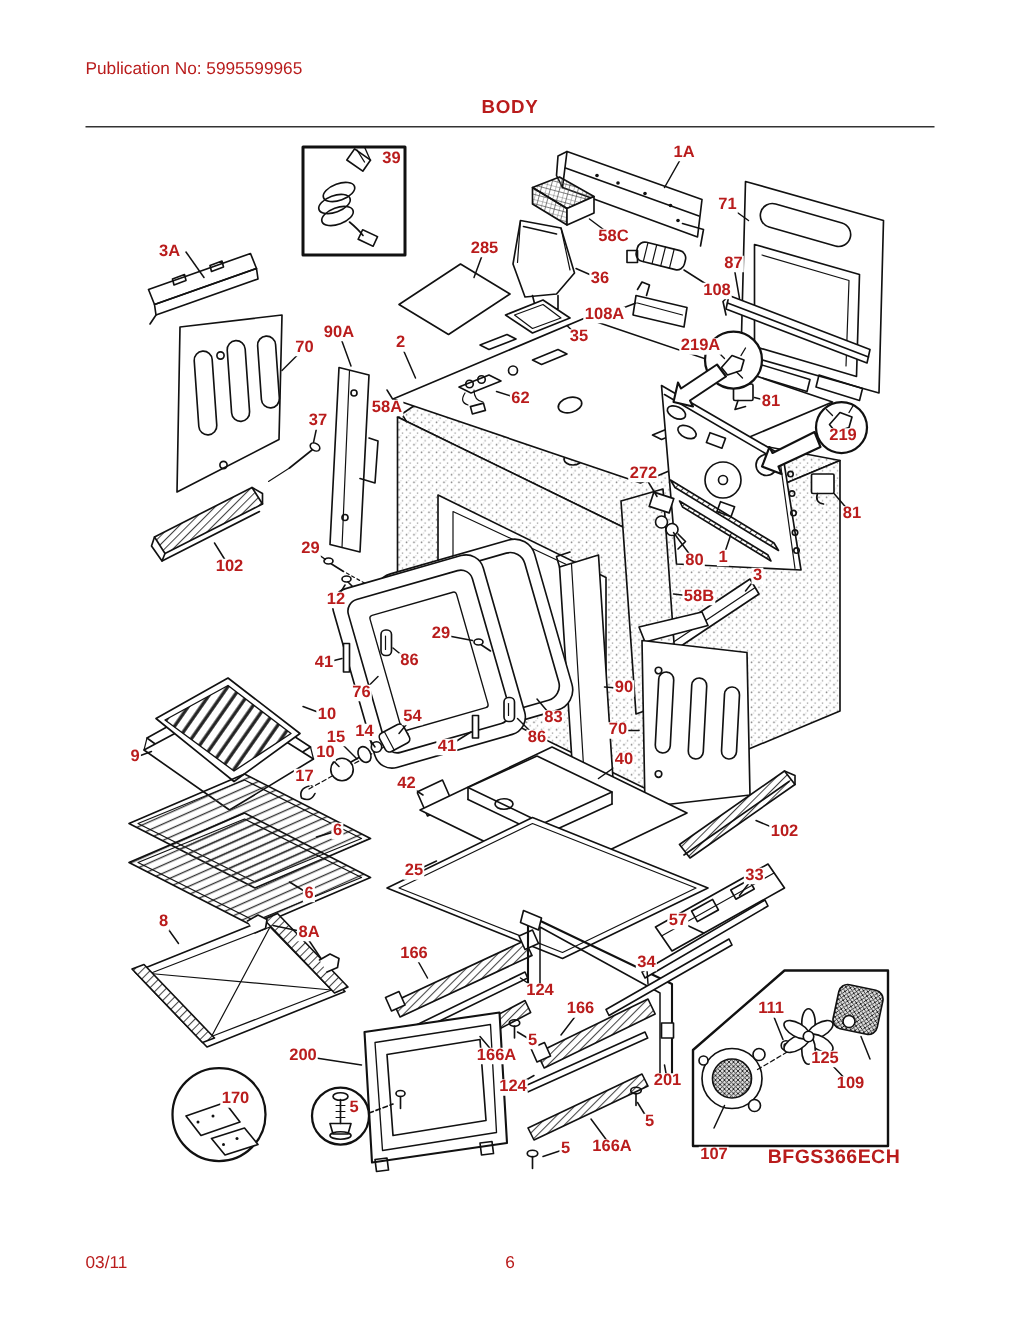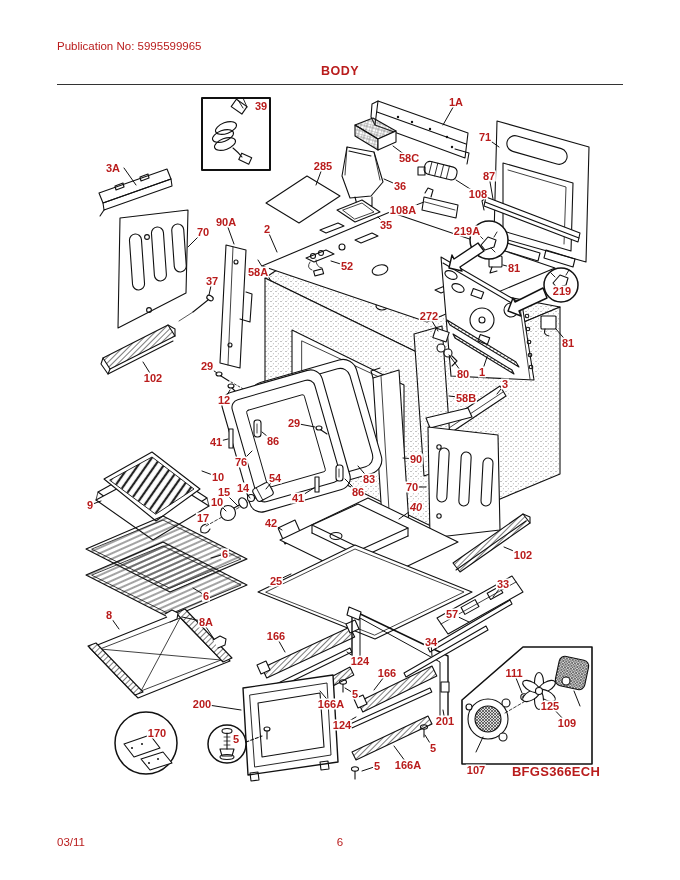--- a/index.html
+++ b/index.html
@@ -570,42 +570,42 @@
       <div class="callout" style="left: 478px; top: 194px;">108</div>
       <div class="callout" style="left: 403px; top: 210px;">108A</div>
       <div class="callout" style="left: 386px; top: 225px;">35</div>
       <div class="callout" style="left: 467px; top: 231px;">219A</div>
       <div class="callout" style="left: 113px; top: 168px;">3A</div>
       <div class="callout" style="left: 226px; top: 222px;">90A</div>
       <div class="callout" style="left: 203px; top: 232px;">70</div>
       <div class="callout" style="left: 267px; top: 229px;">2</div>
       <div class="callout" style="left: 258px; top: 260px; margin-top: 12px;">58A</div>
       <div class="callout" style="left: 212px; top: 281px;">37</div>
-      <div class="callout" style="left: 347px; top: 266px;">52</div>
+      <div class="callout" style="left: 347px; top: 266px;">62</div>
       <div class="callout" style="left: 514px; top: 268px;">81</div>
       <div class="callout" style="left: 562px; top: 291px;">219</div>
       <div class="callout" style="left: 429px; top: 316px;">272</div>
       <div class="callout" style="left: 463px; top: 374px;">80</div>
       <div class="callout" style="left: 482px; top: 372px;">1</div>
       <div class="callout" style="left: 568px; top: 343px;">81</div>
       <div class="callout" style="left: 466px; top: 398px;">58B</div>
       <div class="callout" style="left: 505px; top: 384px;">3</div>
       <div class="callout" style="left: 153px; top: 378px;">102</div>
       <div class="callout" style="left: 207px; top: 366px;">29</div>
       <div class="callout" style="left: 224px; top: 400px;">12</div>
       <div class="callout" style="left: 294px; top: 423px;">29</div>
       <div class="callout" style="left: 216px; top: 442px;">41</div>
       <div class="callout" style="left: 273px; top: 441px;">86</div>
       <div class="callout" style="left: 241px; top: 462px;">76</div>
       <div class="callout" style="left: 369px; top: 479px;">83</div>
       <div class="callout" style="left: 358px; top: 492px;">86</div>
       <div class="callout" style="left: 298px; top: 498px;">41</div>
       <div class="callout" style="left: 416px; top: 459px;">90</div>
       <div class="callout" style="left: 412px; top: 487px;">70</div>
-      <div class="callout" style="left: 416px; top: 507px; font-style: italic;">40</div>
+      <div class="callout" style="left: 416px; top: 507px;">40</div>
       <div class="callout" style="left: 218px; top: 477px;">10</div>
       <div class="callout" style="left: 275px; top: 478px;">54</div>
       <div class="callout" style="left: 243px; top: 488px;">14</div>
       <div class="callout" style="left: 224px; top: 492px;">15</div>
       <div class="callout" style="left: 217px; top: 502px;">10</div>
       <div class="callout" style="left: 203px; top: 518px;">17</div>
       <div class="callout" style="left: 90px; top: 505px;">9</div>
       <div class="callout" style="left: 271px; top: 523px;">42</div>
       <div class="callout" style="left: 225px; top: 554px;">6</div>
       <div class="callout" style="left: 276px; top: 581px;">25</div>

